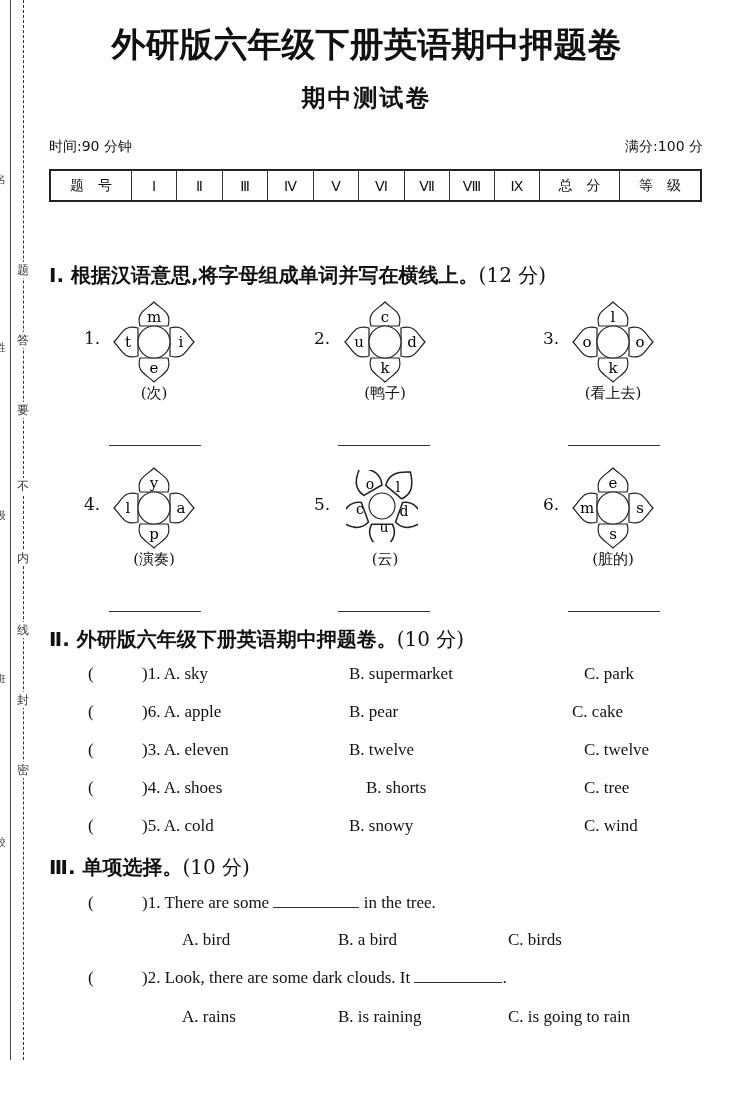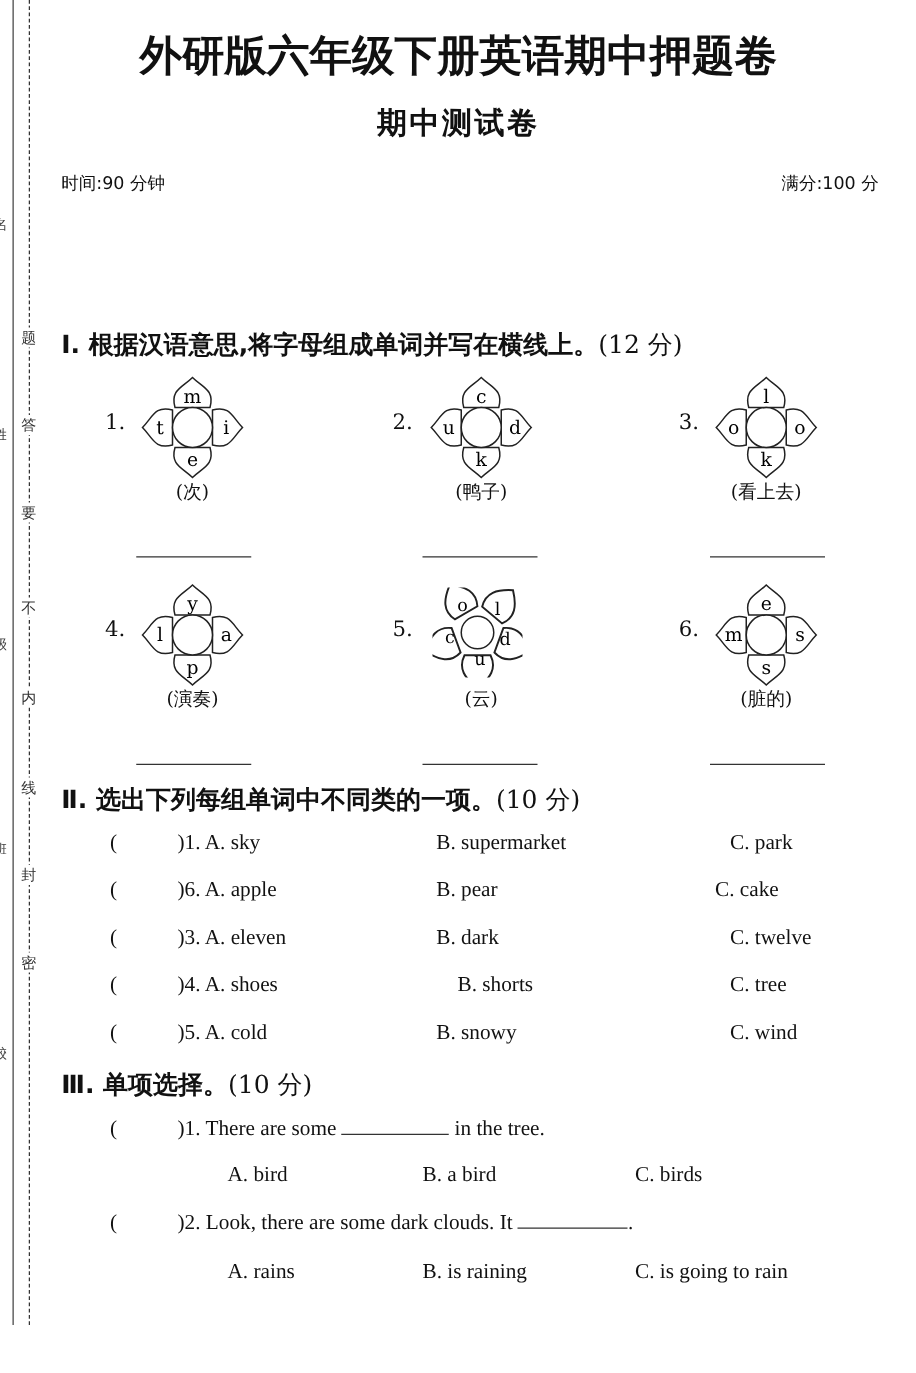--- a/index.html
+++ b/index.html
@@ -50,20 +50,34 @@
 <div class="edge-char" style="top:672px">班</div>
 <div class="edge-char" style="top:835px">校</div>
 
 <div class="main-title">外研版六年级下册英语期中押题卷</div>
 <div class="sub-title">期中测试卷</div>
 <div class="meta left">时间:90 分钟</div>
 <div class="meta right">满分:100 分</div>
 
 <table class="score">
   <tbody>
+      <tr>
+    <td style="width:80px">题　号</td>
+    <td style="width:44px">Ⅰ</td>
+    <td style="width:45px">Ⅱ</td>
+    <td style="width:44px">Ⅲ</td>
+    <td style="width:45px">Ⅳ</td>
+    <td style="width:44px">Ⅴ</td>
+    <td style="width:45px">Ⅵ</td>
+    <td style="width:44px">Ⅶ</td>
+    <td style="width:44px">Ⅷ</td>
+    <td style="width:44px">Ⅸ</td>
+    <td style="width:79px">总　分</td>
+    <td style="width:80px">等　级</td>
+  </tr>
 </tbody>
   </table>
 
 <div class="section-title" style="top:262px">
   <span>Ⅰ. 根据汉语意思,将字母组成单词并写在横线上。</span><span class="pts">(12 分)</span>
 </div>
 
 <svg width="0" height="0" style="position:absolute">
   <defs>
     <g id="flower4">
@@ -158,36 +172,36 @@
   <use href="#flower4"></use>
   <text x="42" y="22" text-anchor="middle" font-size="15" font-family="DejaVu Serif, serif">e</text>
   <text x="69" y="47" text-anchor="middle" font-size="15" font-family="DejaVu Serif, serif">s</text>
   <text x="42" y="73" text-anchor="middle" font-size="15" font-family="DejaVu Serif, serif">s</text>
   <text x="16" y="47" text-anchor="middle" font-size="15" font-family="DejaVu Serif, serif">m</text>
 </svg>
 <div class="hint" style="left:553px;top:550px">(脏的)</div>
 <div class="answer-line" style="left:568px;top:611px"></div>
 
 <div class="section-title" style="top:626px">
-  <span>Ⅱ. 选出下列每组单词中不同类的一项。</span><span class="pts">(10 分)</span>
+  <span>Ⅱ. 外研版六年级下册英语期中押题卷。</span><span class="pts">(10 分)</span>
 </div>
 
 <div class="row" style="left:88px;top:664px">(</div>
 <div class="row" style="left:142px;top:664px">)1. A. sky</div>
 <div class="row" style="left:349px;top:664px">B. supermarket</div>
 <div class="row" style="left:584px;top:664px">C. park</div>
 
 <div class="row" style="left:88px;top:702px">(</div>
 <div class="row" style="left:142px;top:702px">)6. A. apple</div>
 <div class="row" style="left:349px;top:702px">B. pear</div>
 <div class="row" style="left:572px;top:702px">C. cake</div>
 
 <div class="row" style="left:88px;top:740px">(</div>
 <div class="row" style="left:142px;top:740px">)3. A. eleven</div>
-<div class="row" style="left:349px;top:740px">B. dark</div>
+<div class="row" style="left:349px;top:740px">B. twelve</div>
 <div class="row" style="left:584px;top:740px">C. twelve</div>
 
 <div class="row" style="left:88px;top:778px">(</div>
 <div class="row" style="left:142px;top:778px">)4. A. shoes</div>
 <div class="row" style="left:366px;top:778px">B. shorts</div>
 <div class="row" style="left:584px;top:778px">C. tree</div>
 
 <div class="row" style="left:88px;top:816px">(</div>
 <div class="row" style="left:142px;top:816px">)5. A. cold</div>
 <div class="row" style="left:349px;top:816px">B. snowy</div>

